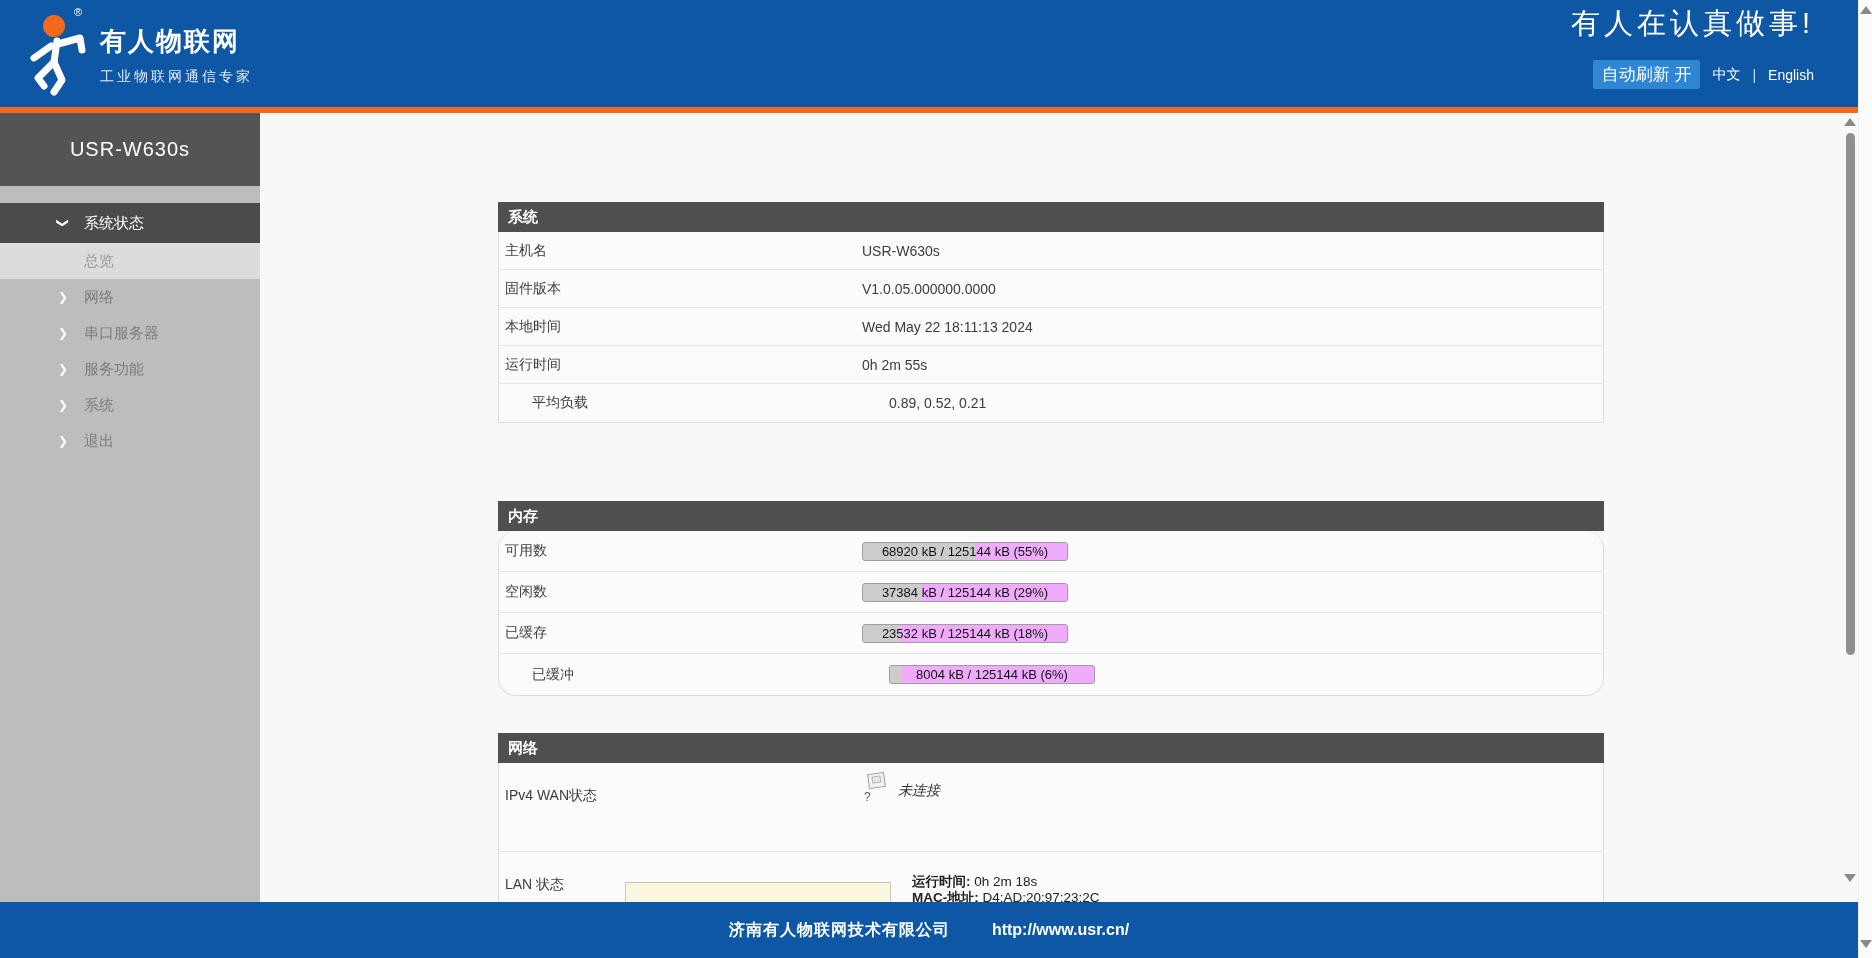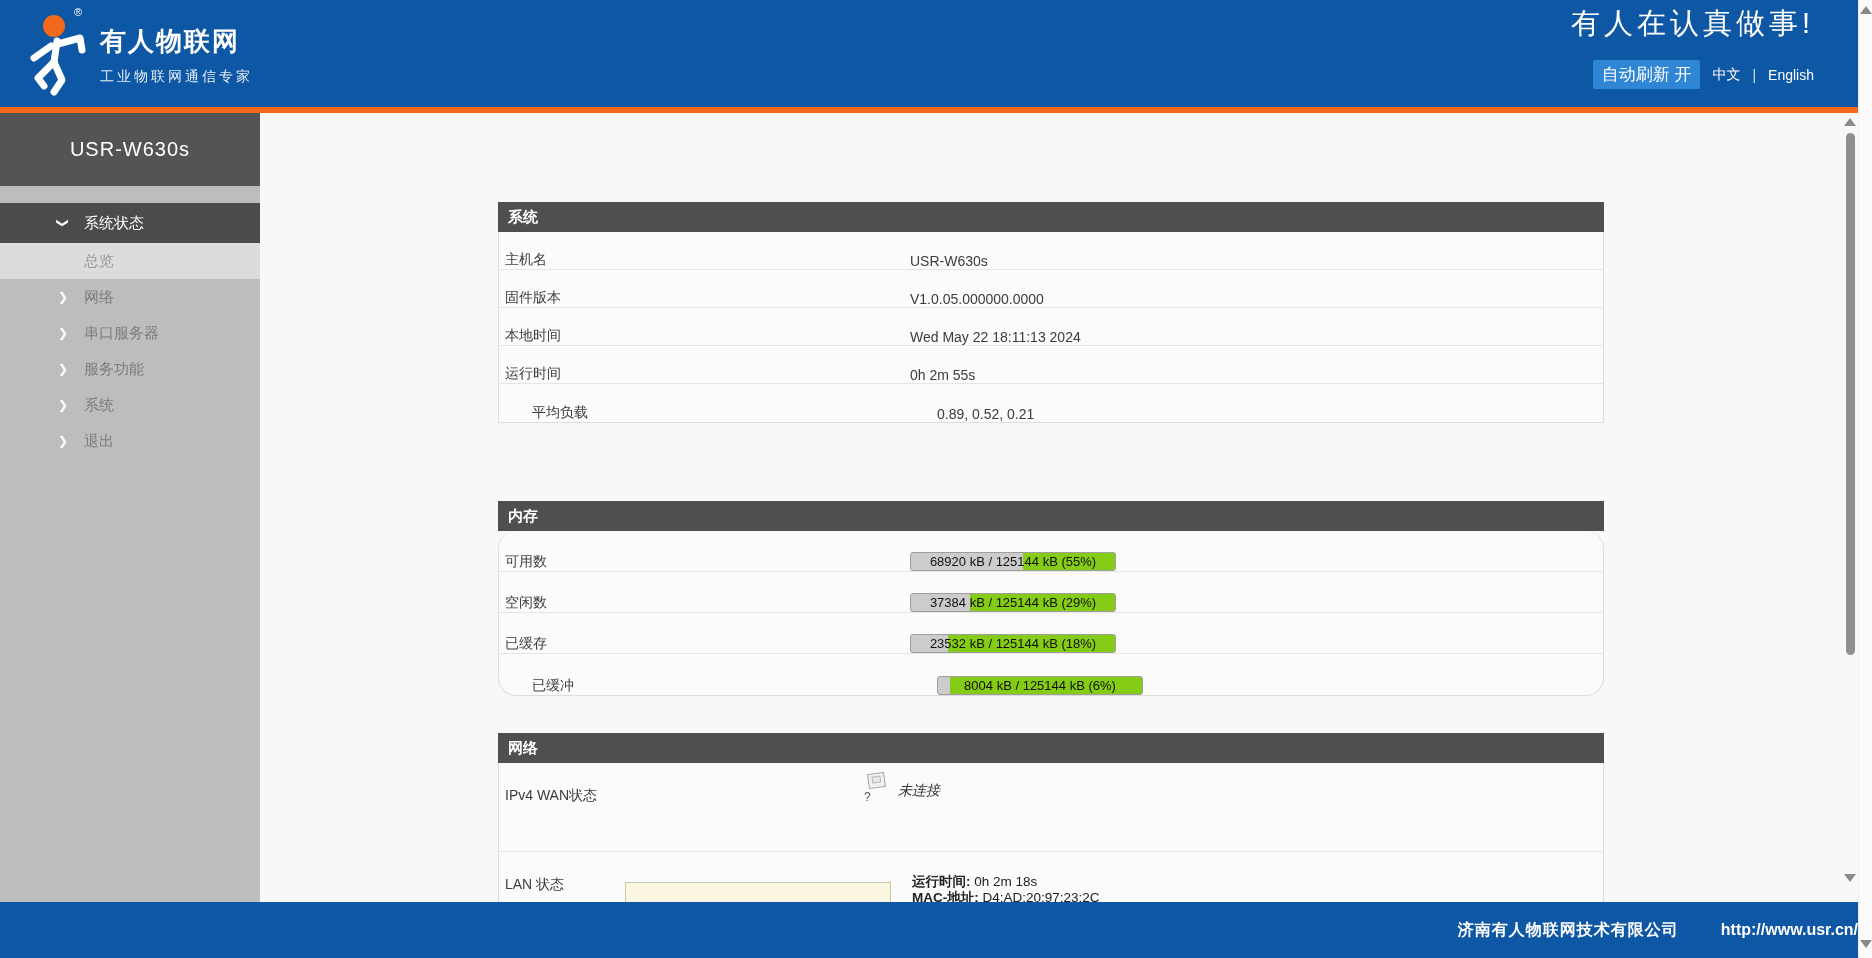--- a/index.html
+++ b/index.html
@@ -30,50 +30,50 @@
   .menu-item.active { background:#DCDCDC; color:#989898; }
   .chev { display:inline-block; width:26px; margin-left:58px; font-size:12px; color:#fff; font-weight:bold; }
   .chev.down span { display:inline-block; transform:rotate(90deg); }
   .no-chev { display:inline-block; width:26px; margin-left:58px; }
 
   
   .content { position:absolute; left:0; top:113px; right:0; bottom:0; z-index:1; }
   .page-title-bar { position:absolute; left:498px; top:39px; width:1106px; height:32px; background:#FF6600; color:#fff; font-size:16px; font-weight:bold; line-height:32px; padding-left:10px; }
   .sec-header { position:absolute; left:498px; width:1106px; height:30px; background:#4F4F4F; color:#fff; font-size:15px; font-weight:600; line-height:30px; padding-left:10px; }
   .sec-box { position:absolute; left:498px; width:1106px; background:#FBFBFB; border:1px solid #DDDDDD; border-top:none; }
-  .t-row { display:flex; align-items:flex-end; border-bottom:1px solid #E6E6E6;gap:48px; }
+  .t-row { display:flex; align-items:center; border-bottom:1px solid #E6E6E6; }
   .t-row:last-child { border-bottom:none;margin-left:27px; }
   .t-label { width:363px; padding-left:6px; font-size:14px; color:#3C3C3C; flex:none; }
   .t-value { font-size:14px; color:#3C3C3C; }
   .sys-row { height:38px; }
   .mem-row { height:41px; }
   .blur-mask { display:inline-block; vertical-align:middle; width:118px; height:14px; margin-left:1px; background:#C6C6C6; border-radius:2px; filter:blur(3px); opacity:.8; }
 
-  .mem-bar { position:relative; width:206px; height:19px; background:#84cc16; border:1px solid #9E9E9E; border-radius:3px; overflow:hidden; }
+  .mem-bar { position:relative; width:206px; height:19px; background:#f0abfc; border:1px solid #9E9E9E; border-radius:3px; overflow:hidden; }
   .mem-fill { position:absolute; left:0; top:0; bottom:0; background:#CCCCCC; }
   .mem-text { position:absolute; left:0; right:0; top:0; bottom:0; text-align:center; font-size:13px; line-height:18px; color:#111; }
 
   
   .wan-row { height:89px; align-items:flex-start; border-bottom:1px solid #E6E6E6; display:flex; }
   .wan-label { padding-top:24px; }
   .wan-status-wrap { display:flex; align-items:flex-start; padding-top:10px; }
   .broken-img { position:relative; width:30px; height:34px; }
   .broken-box { position:absolute; left:6px; top:0; width:17px; height:15px; border:1px solid #9F9F9F; background:#F2F2F2; transform:rotate(-8deg); }
   .broken-glyph { position:absolute; left:3px; top:2px; width:9px; height:7px; border:1px solid #B5B5B5; background:#E8E8E8; }
   .broken-q { position:absolute; left:2px; top:17px; font-size:12px; color:#555; }
   .wan-status-text { font-style:italic; font-size:14px; color:#333; margin-left:6px; margin-top:9px; }
   .lan-row { position:relative; height:110px; }
   .lan-label { position:absolute; left:6px; top:24px; font-size:14px; color:#3C3C3C; }
   .lan-badge { position:absolute; left:126px; top:30px; width:266px; height:86px; background:#FAF6DF; border:1px solid #C9C9B2; text-align:center; }
   .lan-badge-title { font-size:15px; font-weight:bold; color:#4d7c0f; margin-top:21px; }
   .lan-info { position:absolute; left:413px; top:22px; font-size:13.5px; color:#222; line-height:16px; }
   .lan-info b { font-weight:bold; }
 
   
-  .footer { position:absolute; left:0; top:902px; width:1858px; height:56px; background:#0E57A5; z-index:8; display:flex; align-items:center; justify-content:flex-end; gap:42px; }
+  .footer { position:absolute; left:0; top:902px; width:1858px; height:56px; background:#0E57A5; z-index:8; display:flex; align-items:center; justify-content:center; gap:42px; }
   .footer-company { color:#fff; font-size:16px; font-weight:bold; letter-spacing:1px; }
   .footer-url { color:#fff; font-size:16px; font-weight:bold; text-decoration:none; cursor:pointer; }
 
   
   .sb-outer { position:absolute; right:0; top:0; width:14px; height:958px; background:#FBFBFB; border-left:1px solid #EFEFEF; z-index:9; }
   .tri-up { width:0; height:0; border-left:6px solid transparent; border-right:6px solid transparent; border-bottom:8px solid #8A8A8A; }
   .tri-down { width:0; height:0; border-left:6px solid transparent; border-right:6px solid transparent; border-top:8px solid #8A8A8A; }
   .sb-outer .tri-up { position:absolute; left:1px; top:6px; }
   .sb-outer .tri-down { position:absolute; left:1px; top:940px; }
   .sb-inner-up { position:absolute; left:1844px; top:118px; z-index:9; }

